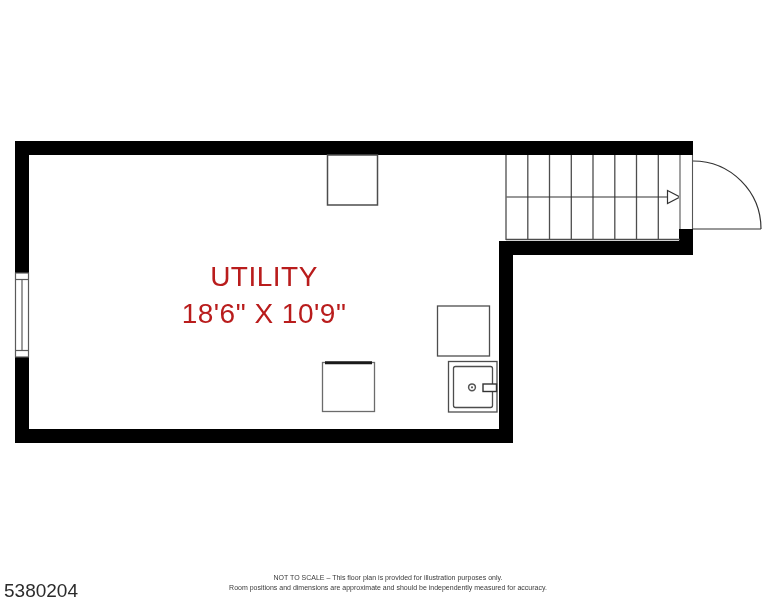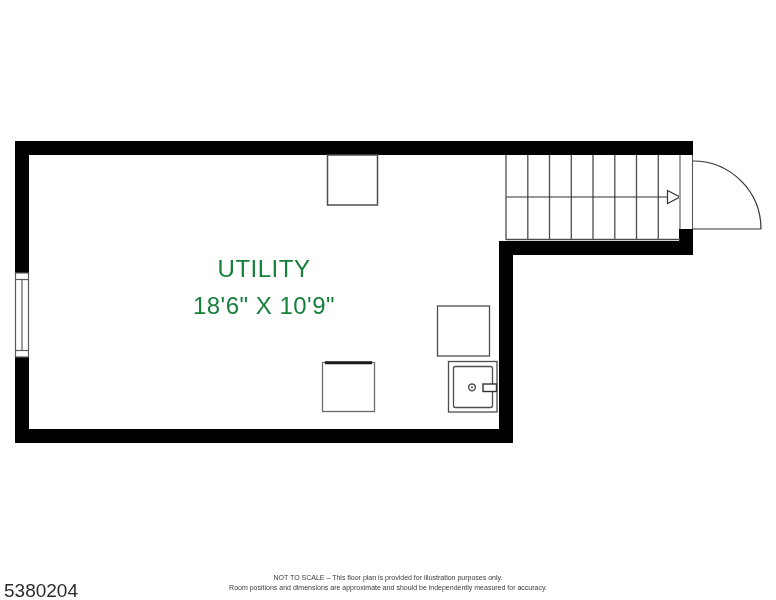--- a/index.html
+++ b/index.html
@@ -6,24 +6,24 @@
   .canvas{
     position:relative;
     width:776px;height:600px;
     background:#fff;
     font-family:"Liberation Sans", sans-serif;
     overflow:hidden;
   }
   .plan-svg{position:absolute;left:0;top:0;}
   .room-label{
     position:absolute;
-    left:108px;top:250px;width:312px;
+    left:108px;top:258px;width:312px;
     text-align:center;
-    color:#15803d;
-    font-size:24px;
+    color:#b91c1c;
+    font-size:28px;
     line-height:37px;
     letter-spacing:0.5px;
     white-space:nowrap;
   }
   .listing-id{
     position:absolute;
     left:4px;top:580px;
     font-size:19px;
     color:#2b2b2b;
   }

